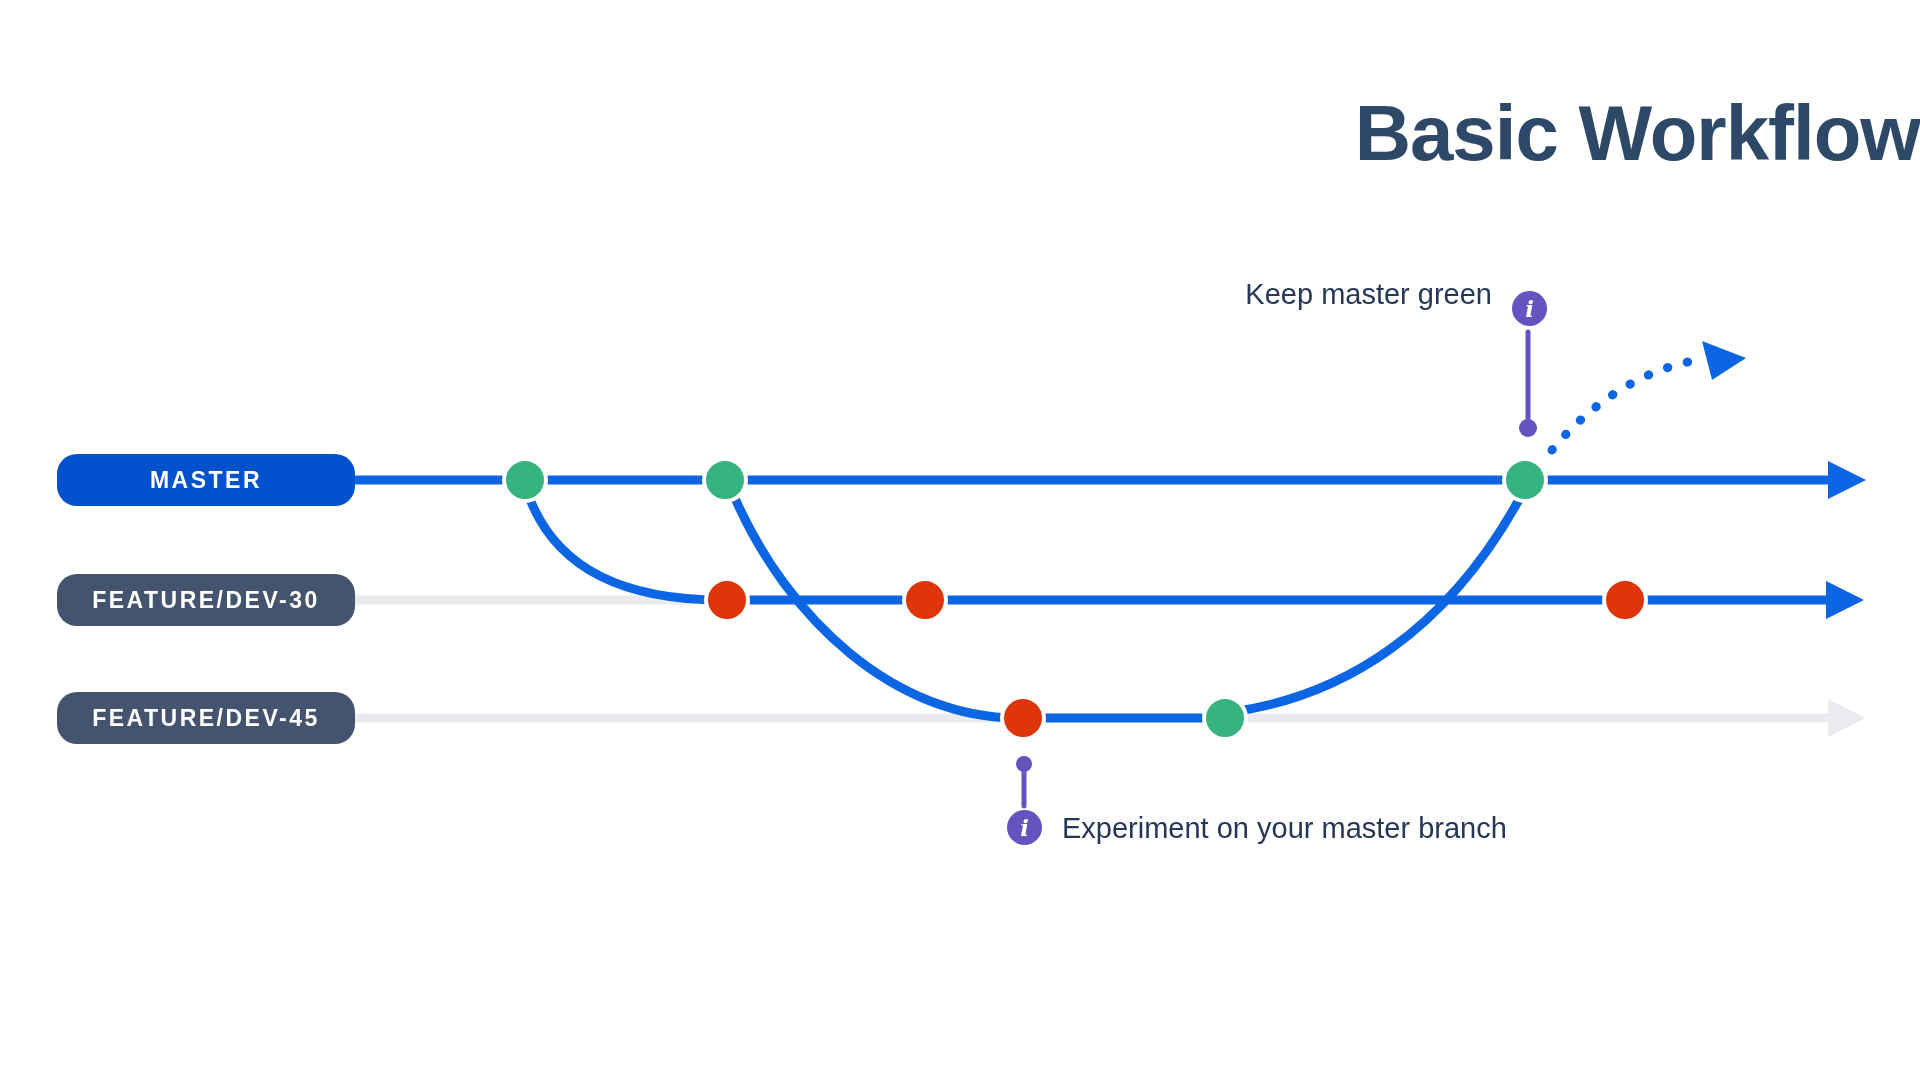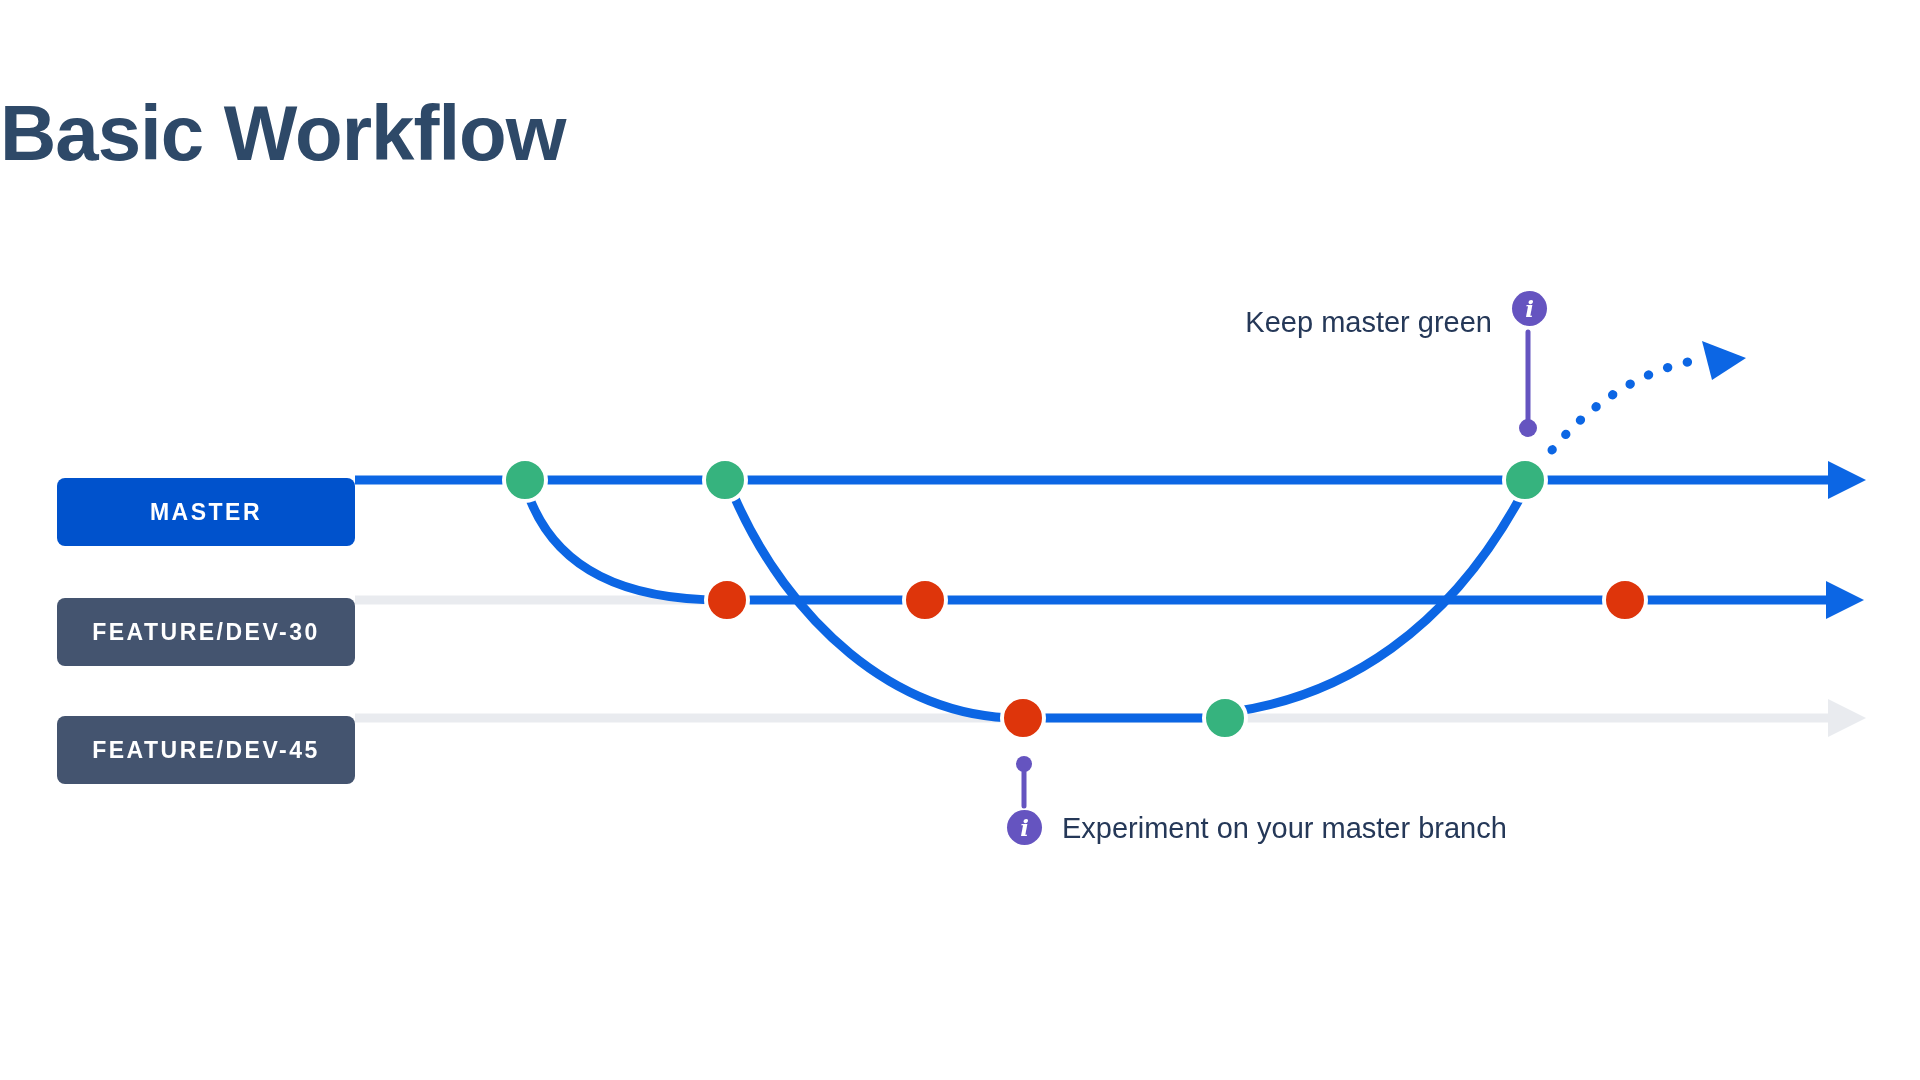--- a/index.html
+++ b/index.html
@@ -20,21 +20,21 @@
     width:1920px;
     height:1080px;
     background:#fff;
     overflow:hidden;
   }
   .page-title{
     position:absolute;
     top:88px;
     left:0;
     width:100%;
-    text-align:left;
+    text-align:right;
     font-size:78px;
     font-weight:700;
     letter-spacing:-1px;
     color:var(--text-navy);
   }
   .graph-svg{
     position:absolute;
     top:0;left:0;
     width:1920px;height:1080px;
   }
@@ -46,43 +46,42 @@
   .arrow-gray{fill:var(--line-gray);}
   .purple-stem{stroke:var(--annotation-purple);stroke-width:5;stroke-linecap:round;fill:none;}
   .purple-dot{fill:var(--annotation-purple);}
   .commit{stroke:#fff;stroke-width:4;}
   .commit.green{fill:var(--commit-green);}
   .commit.red{fill:var(--commit-red);}
   .branch-badge{
     position:absolute;
     left:57px;
     width:298px;
-    height:68px;
-    border-radius:8px;
+    height:52px;
+    border-radius:20px;
     display:flex;
     align-items:center;
     justify-content:center;
     color:#fff;
     font-size:23px;
     font-weight:700;
     letter-spacing:2.5px;
-    margin-top:24px;
   }
   .branch-badge.master{background:var(--badge-blue);top:454px;}
   .branch-badge.dev30{background:var(--badge-slate);top:574px;align-items:center;}
   .branch-badge.dev45{background:var(--badge-slate);top:692px;align-items:center;}
   .annotation-text{
     position:absolute;
     height:36px;
     line-height:36px;
     font-size:29px;
     color:#253858;
     white-space:nowrap;
   }
-  .annotation-text.keep-master{top:304px;right:428px;}
+  .annotation-text.keep-master{top:276px;right:428px;}
   .annotation-text.experiment{top:810px;left:1062px;}
   .info-icon{
     position:absolute;
     width:35px;height:35px;
     border-radius:50%;
     background:var(--annotation-purple);
     color:#fff;
     display:flex;
     align-items:center;
     justify-content:center;

